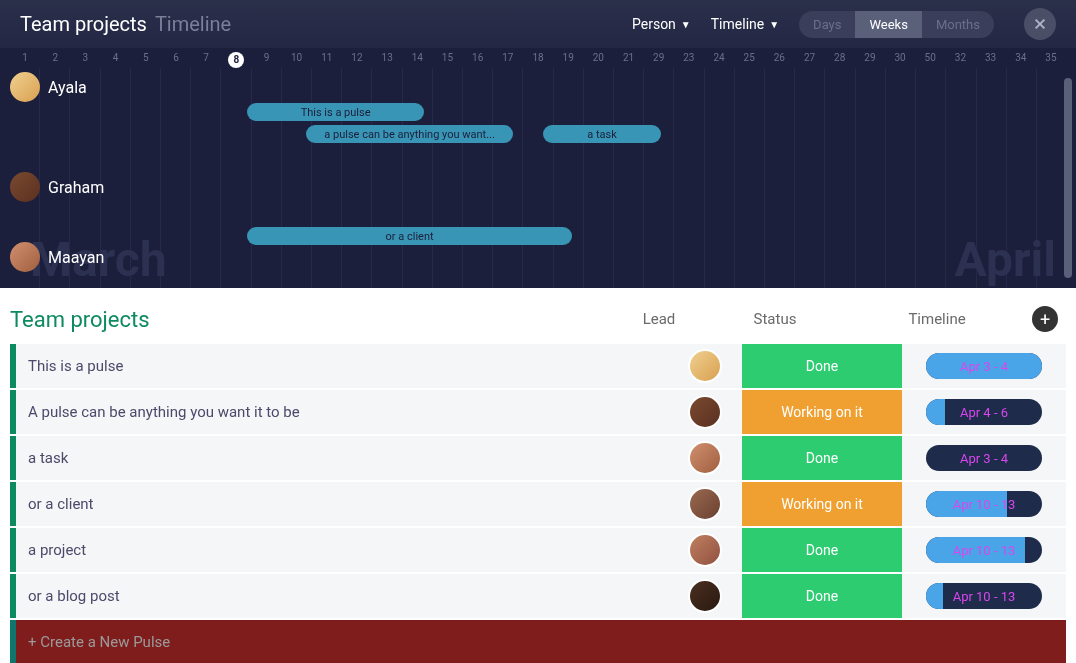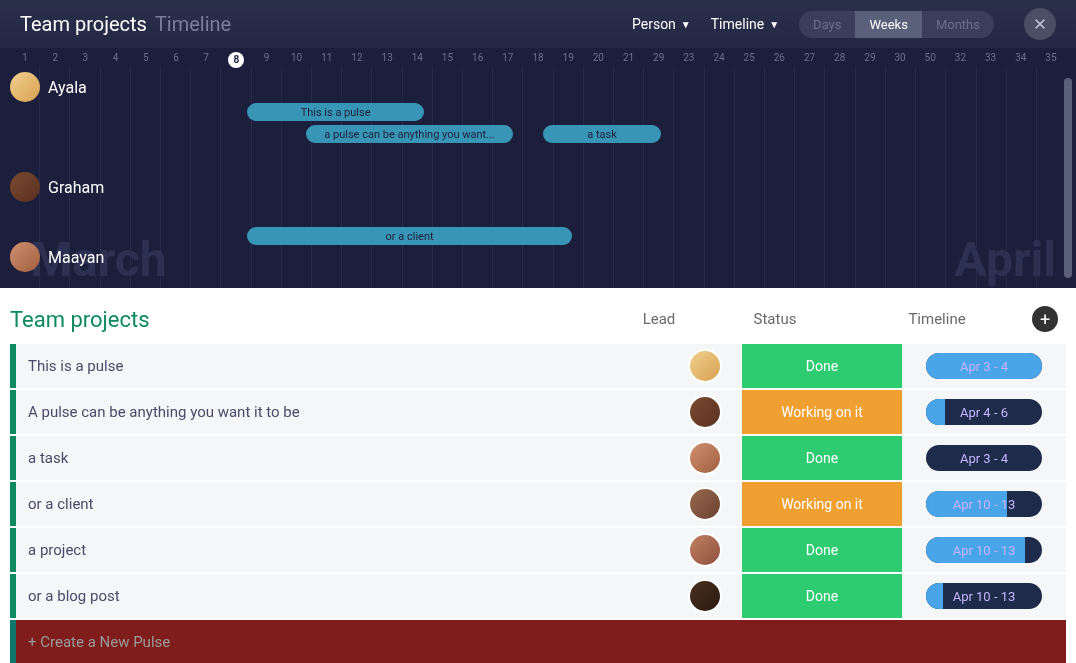--- a/index.html
+++ b/index.html
@@ -48,21 +48,21 @@
 
 .rows { }
 .row { display: flex; align-items: center; height: 44px; background: #f5f6f8; margin-bottom: 2px; border-left: 6px solid #0d8a5f; }
 .row .rtitle { flex: 1; padding-left: 12px; color: #4a4a6a; font-size: 15px; }
 .row .rlead { width: 70px; display: flex; justify-content: center; }
 .row .rlead .avatar { width: 34px; height: 34px; border-radius: 50%; border: 2px solid #fff; }
 .row .rstatus { width: 160px; margin: 0 2px; height: 44px; display: flex; align-items: center; justify-content: center; color: #fff; font-size: 14px; }
 .status-done { background: #2ecc71; }
 .status-working { background: #f0a030; }
 .row .rtimeline { width: 160px; margin: 0 2px 0 0; display: flex; justify-content: center; align-items: center; }
-.pill { position: relative; width: 116px; height: 26px; border-radius: 13px; overflow: hidden; display: flex; align-items: center; justify-content: center; color: #c4b5fd; font-size: 13px; background: #1e2b4a; }
+.pill { position: relative; width: 116px; height: 26px; border-radius: 13px; overflow: hidden; display: flex; align-items: center; justify-content: center; color: #d946ef; font-size: 13px; background: #1e2b4a; }
 .pill .pillprog { position: absolute; left: 0; top: 0; bottom: 0; background: #4aa5e8; }
 .pill .pilltext { position: relative; z-index: 1; }
 .row.newrow { background: #7f1d1d; border-left: 6px solid #0f766e; }
 .row.newrow .rtitle { color: #9a9a9a; }
 
 
 .avatar { background: linear-gradient(135deg, #e8b08a, #b87050); }
 .av1 { background: linear-gradient(135deg, #f0d090, #d8a050); }
 .av2 { background: linear-gradient(135deg, #7a4a30, #5a3020); }
 .av3 { background: linear-gradient(135deg, #d09070, #a06040); }

